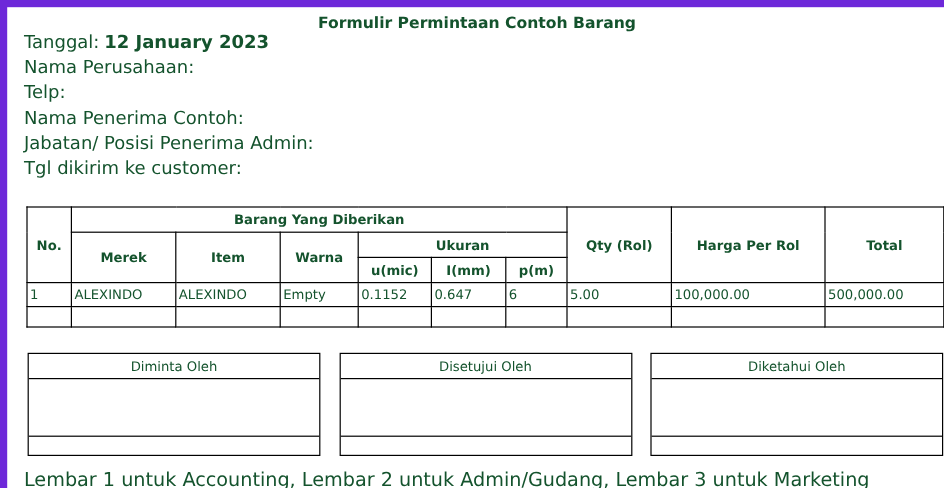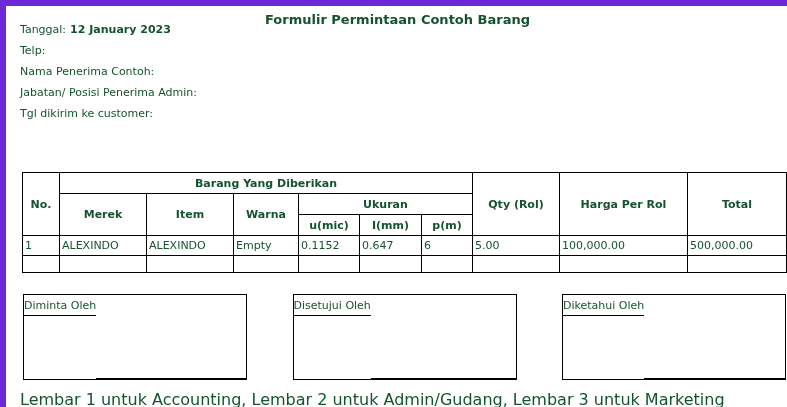--- a/index.html
+++ b/index.html
@@ -10,21 +10,21 @@
     background:#fff;
     font-family:"DejaVu Sans","Liberation Sans",sans-serif;
     color:#14532d;
     overflow:hidden;
   }
   .title{
     position:absolute;top:6px;left:0;width:100%;
     text-align:center;font-size:13px;font-weight:bold;
   }
   .fields{position:absolute;top:17px;left:14px;}
-  .field-line{height:21px;display:flex;align-items:flex-start;font-size:11px;white-space:pre;}
+  .field-line{height:21px;display:flex;align-items:flex-end;font-size:15px;white-space:pre;}
   .field-value{font-weight:bold;margin-left:4px;}
   table.items{
     position:absolute;top:166px;left:16px;
     border-collapse:collapse;table-layout:fixed;
     font-size:11px;
   }
   table.items td,table.items th{
     border:1px solid #000;
     padding:0 2px;
     overflow:hidden;white-space:nowrap;
@@ -32,24 +32,24 @@
   table.items th{font-weight:bold;text-align:center;}
   table.items td{text-align:left;vertical-align:middle;}
   tr.hrow{height:21px;}
   tr.drow1{height:20px;}
   tr.drow2{height:17px;}
   .sigs{
     position:absolute;top:288px;left:17px;width:763px;
     display:flex;justify-content:space-between;
   }
   .sig-box{
-    width:224px;height:86px;
+    width:244px;height:86px;
     border:1px solid #000;
     box-sizing:border-box;
-    display:flex;flex-direction:row;
+    display:flex;flex-direction:column;
   }
   .sig-title{
     height:20px;border-bottom:1px solid #000;
     display:flex;align-items:center;justify-content:center;
     font-size:11px;
   }
   .sig-space{flex:1;border-bottom:1px solid #000;}
   .sig-name{height:15px;}
   .footer{
     position:absolute;top:384px;left:14px;
@@ -60,20 +60,24 @@
 <body>
 
 <div class="page">
 
   <div class="title">Formulir Permintaan Contoh Barang</div>
 
   <div class="fields">
     <div class="field-line">
       <span>Tanggal:</span>
       <span class="field-value">12 January 2023</span>
+    </div>
+    <div class="field-line">
+      <span>Nama Perusahaan:</span>
+      <span class="field-value"></span>
     </div>
     <div class="field-line">
       <span>Telp:</span>
       <span class="field-value"></span>
     </div>
     <div class="field-line">
       <span>Nama Penerima Contoh:</span>
       <span class="field-value"></span>
     </div>
     <div class="field-line">

